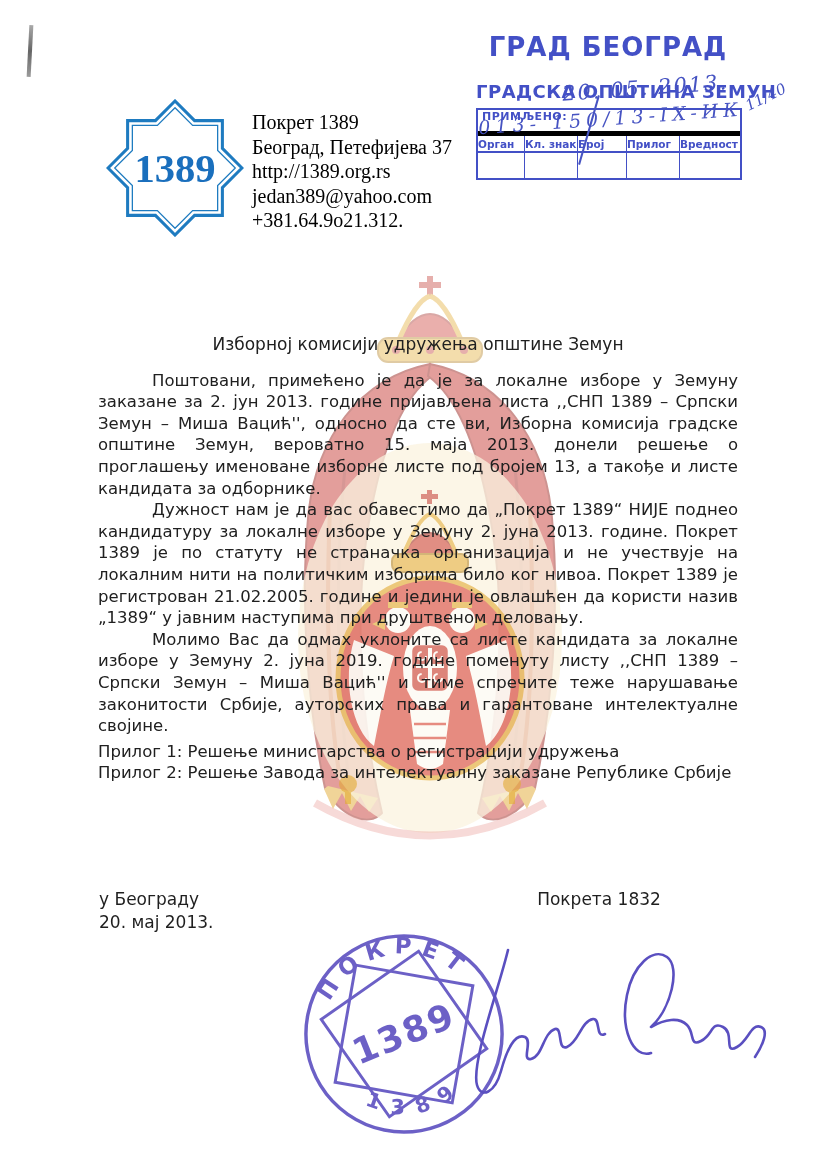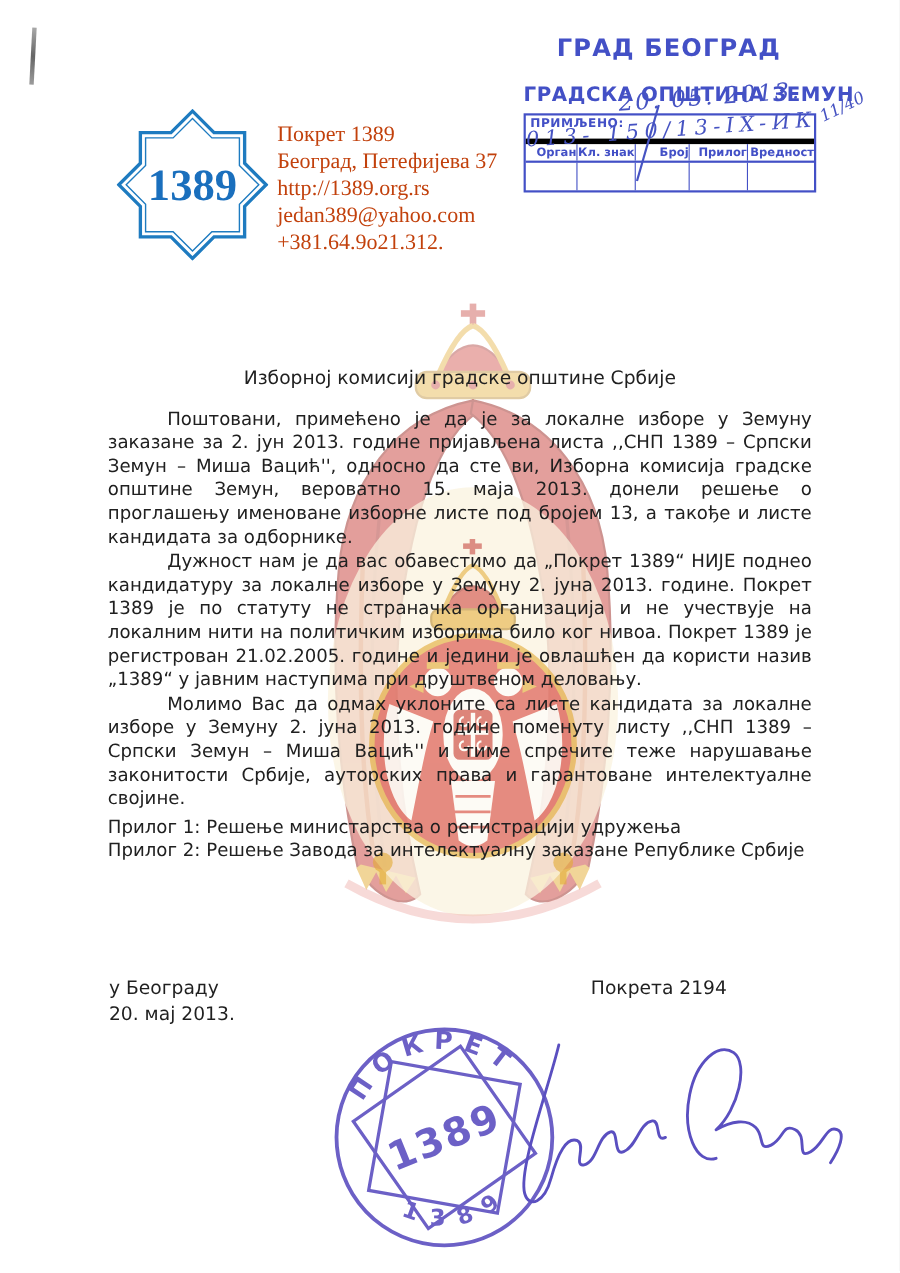--- a/index.html
+++ b/index.html
@@ -6,31 +6,31 @@
   .page{position:relative;width:818px;height:1157px;background:#ffffff;overflow:hidden;
         font-family:"DejaVu Sans",sans-serif;color:#1f1f1f;}
 
   
   .scan-artifact{position:absolute;left:28px;top:25px;width:4px;height:52px;
         background:linear-gradient(#9a9a9a,#4a4a4a,#8a8a8a);transform:rotate(3deg);opacity:.85;}
 
   
   .logo{position:absolute;left:106px;top:99px;width:138px;height:138px;}
   .letterhead{position:absolute;left:252px;top:110px;font-family:"Liberation Serif","DejaVu Serif",serif;
-        font-size:20px;line-height:24.5px;color:#c2410c;}
+        font-size:20px;line-height:24.5px;color:#000000;}
 
   
   .received{position:absolute;left:476px;top:32px;width:300px;color:#4350c6;}
-  .received .t1{font-weight:bold;font-size:22px;letter-spacing:1px;text-align:center;width:264px;}
+  .received .t1{font-weight:bold;font-size:26px;letter-spacing:1px;text-align:center;width:264px;}
   .received .t2{font-weight:bold;font-size:18px;letter-spacing:.5px;white-space:nowrap;margin-top:19px;}
   .rtable{margin-top:6px;width:262px;border:2.5px solid #4350c6;}
   .rrow1{height:21px;border-bottom:5px solid #000000;display:flex;}
   .rrow1 span{font-size:11px;font-weight:bold;padding-left:4px;letter-spacing:.5px;}
   .rrow2{display:flex;border-bottom:2px solid #4350c6;}
-  .rrow2 div{font-size:10.5px;font-weight:bold;text-align:right;padding:2px 0 1px;
+  .rrow2 div{font-size:10.5px;font-weight:bold;text-align:left;padding:2px 0 1px;
         border-right:1.5px solid #4350c6;}
   .rrow2 div:last-child{border-right:none;}
   .rrow3{display:flex;height:25px;}
   .rrow3 div{border-right:1.5px solid #4350c6;}
   .rrow3 div:last-child{border-right:none;}
   .c1{width:46px}.c2{width:52px}.c3{width:48px}.c4{width:52px}.c5{flex:1}
   .hw{position:absolute;font-style:italic;font-family:"DejaVu Serif",serif;color:#4653c2;white-space:nowrap;}
   .hw-date{left:86px;top:44px;font-size:21px;letter-spacing:2px;transform:rotate(-4deg);}
   .hw-entry{left:2px;top:75px;font-size:19px;letter-spacing:5px;transform:rotate(-4deg);}
   .hw-value{left:268px;top:56px;font-size:15px;transform:rotate(-26deg);}
@@ -163,36 +163,36 @@
       <path d="M270,442 L310,442 L303,496 Q290,506 277,496 Z" fill="#ffffff"></path>
       <path d="M274,456 h32 M272,470 h34 M274,484 h30" stroke="#d8453c" stroke-width="2.5"></path>
       <circle cx="208" cy="516" r="9" fill="#e3ab33"></circle>
         <rect x="205" y="522" width="6" height="14" fill="#e3ab33"></rect>
       <circle cx="372" cy="516" r="9" fill="#e3ab33"></circle>
         <rect x="369" y="522" width="6" height="14" fill="#e3ab33"></rect>
     </g>
   </svg>
 
   <div class="letter">
-    <div class="recipient">Изборној комисији градске општине Србије</div>
+    <div class="recipient">Изборној комисији удружења општине Земун</div>
     <p>Поштовани, примећено је да је за локалне изборе у Земуну заказане за 2. јун 2013. године пријављена листа ,,СНП 1389 – Српски Земун – Миша Вацић'', односно да сте ви, Изборна комисија градске општине Земун, вероватно 15. маја 2013. донели решење о проглашењу именоване изборне листе под бројем 13, а такође и листе кандидата за одборнике.</p>
     <p>Дужност нам је да вас обавестимо да „Покрет 1389“ НИЈЕ поднео кандидатуру за локалне изборе у Земуну 2. јуна 2013. године. Покрет 1389 је по статуту не страначка организација и не учествује на локалним нити на политичким изборима било ког нивоа. Покрет 1389 је регистрован 21.02.2005. године и једини је овлашћен да користи назив „1389“ у јавним наступима при друштвеном деловању.</p>
-    <p>Молимо Вас да одмах уклоните са листе кандидата за локалне изборе у Земуну 2. јуна 2013. године поменуту листу ,,СНП 1389 – Српски Земун – Миша Вацић'' и тиме спречите теже нарушавање законитости Србије, ауторских права и гарантоване интелектуалне својине.</p>
+    <p>Молимо Вас да одмах уклоните са листе кандидата за локалне изборе у Земуну 2. јуна 2019. године поменуту листу ,,СНП 1389 – Српски Земун – Миша Вацић'' и тиме спречите теже нарушавање законитости Србије, ауторских права и гарантоване интелектуалне својине.</p>
     <div class="attachments">
       <div>Прилог 1: Решење министарства о регистрацији удружења</div>
       <div>Прилог 2: Решење Завода за интелектуалну заказане Републике Србије</div>
     </div>
   </div>
 
   <div class="place-date">
     <div>у Београду</div>
     <div>20. мај 2013.</div>
   </div>
   <div class="signer">
-    <div>Покрета 2194</div>
+    <div>Покрета 1832</div>
   </div>
 
   <svg class="round-stamp" viewBox="-107 -107 214 214">
     <g transform="rotate(-10)" stroke="#584bbf" fill="none">
       <circle r="99" stroke-width="3.5"></circle>
       <rect x="-60" y="-60" width="120" height="120" stroke-width="3" transform="rotate(20)"></rect>
       <rect x="-60" y="-60" width="120" height="120" stroke-width="3" transform="rotate(65)"></rect>
       <defs>
         <path id="arcTop" d="M -76 -28 A 81 81 0 0 1 76 -28"></path>
         <path id="arcBot" d="M -62 52 A 81 81 0 0 0 62 52"></path>

